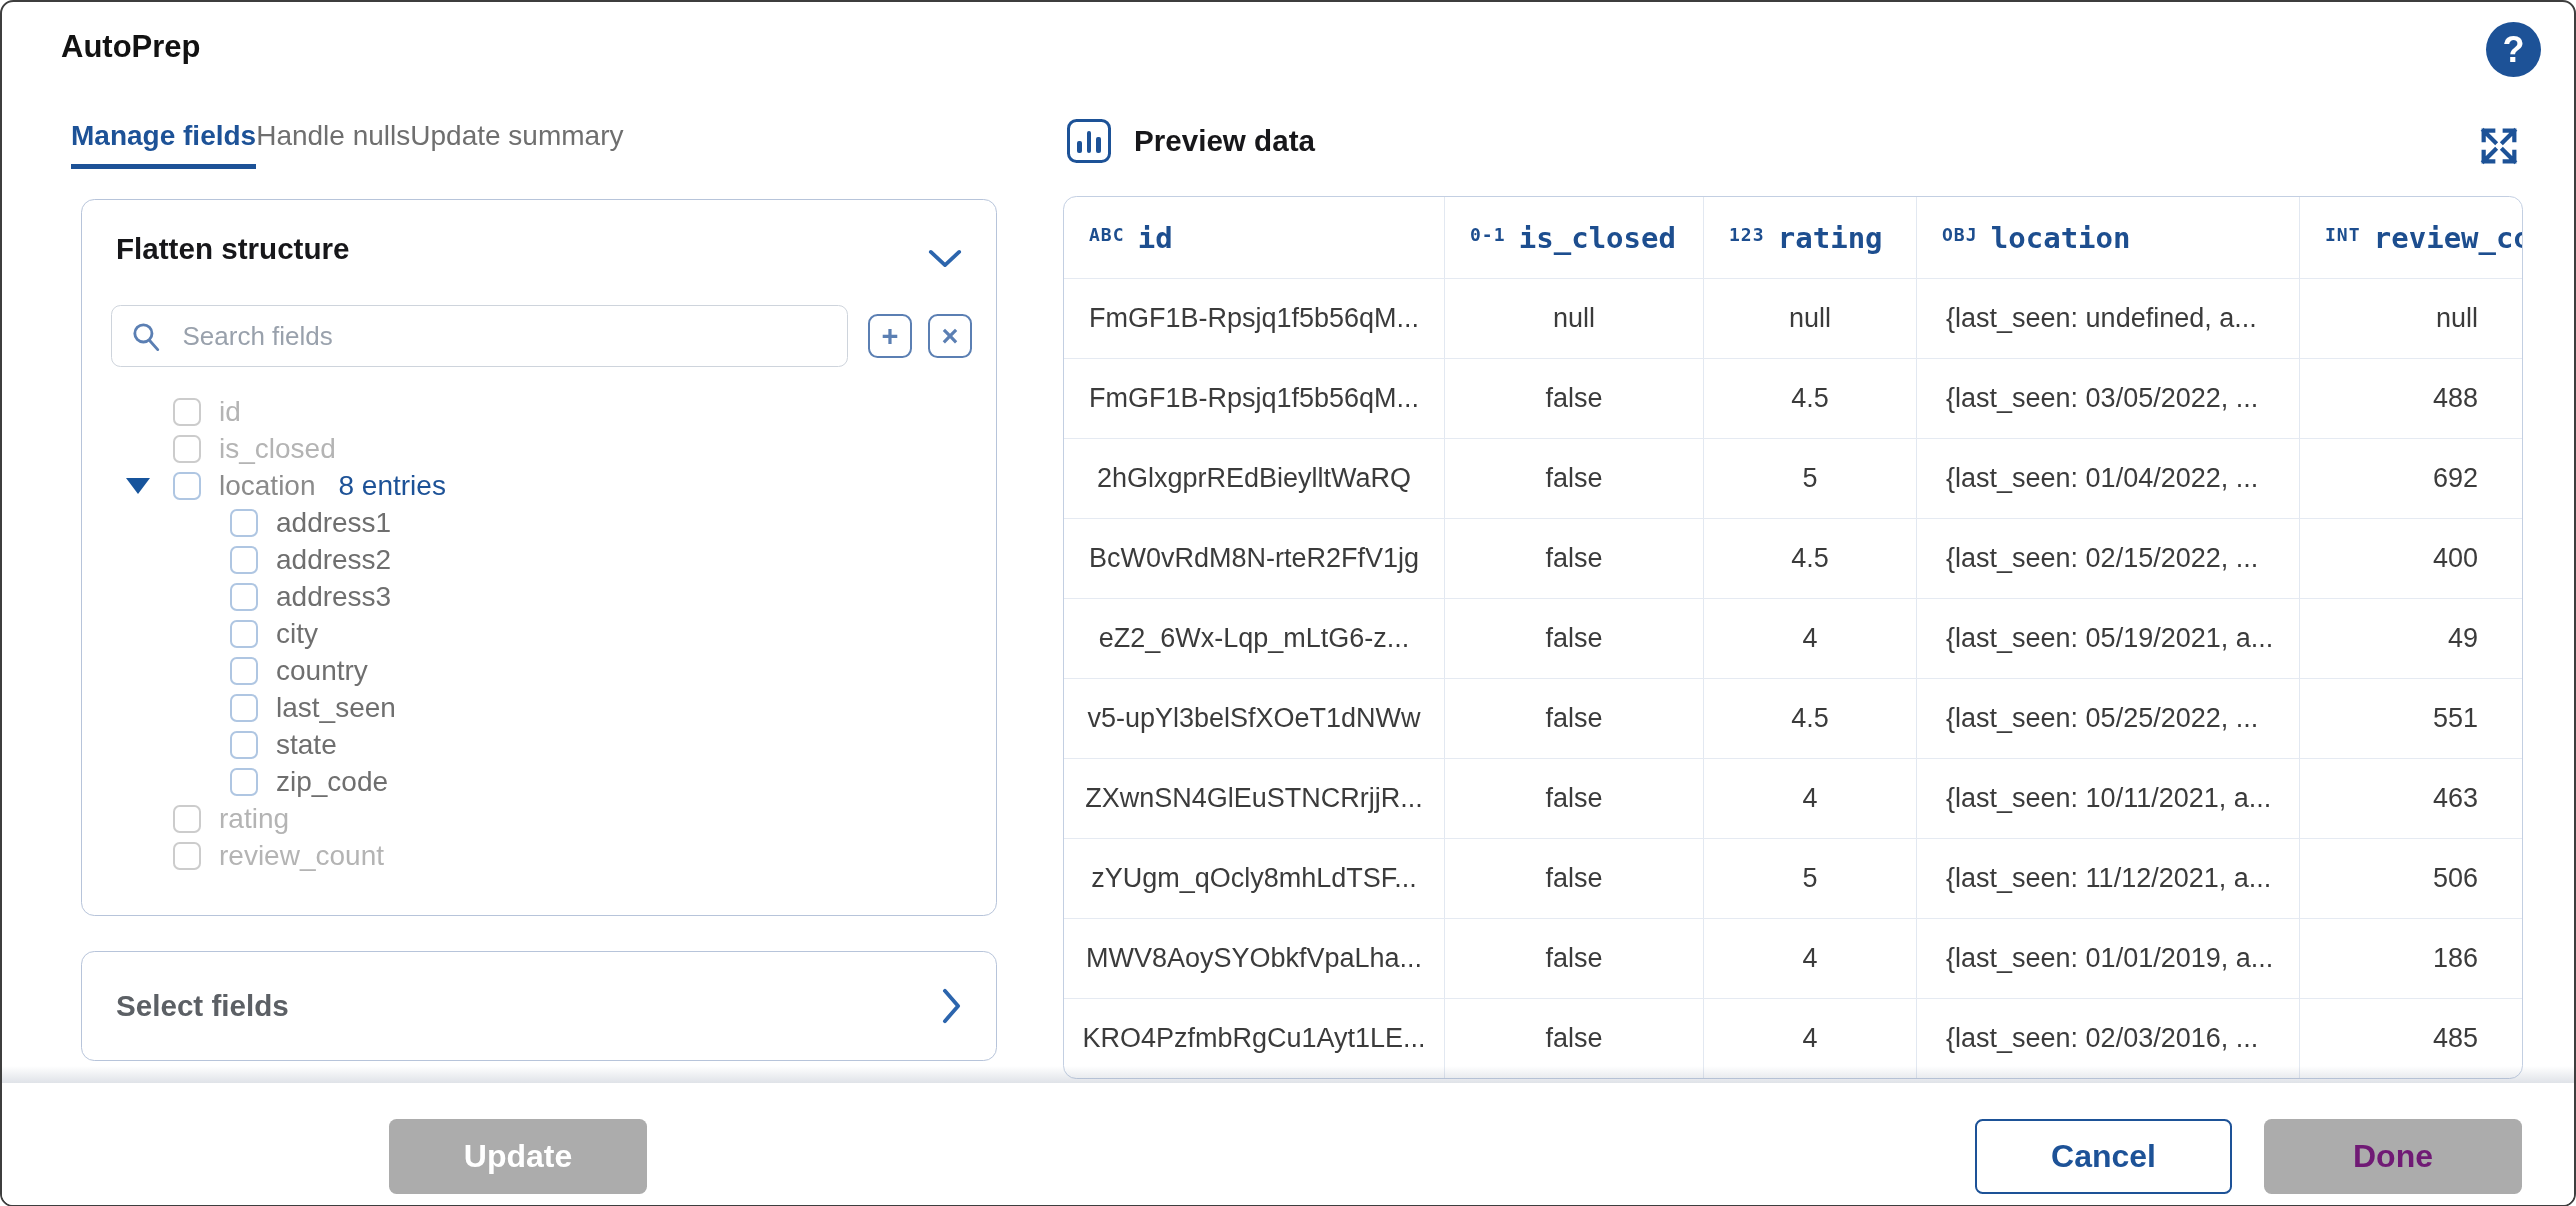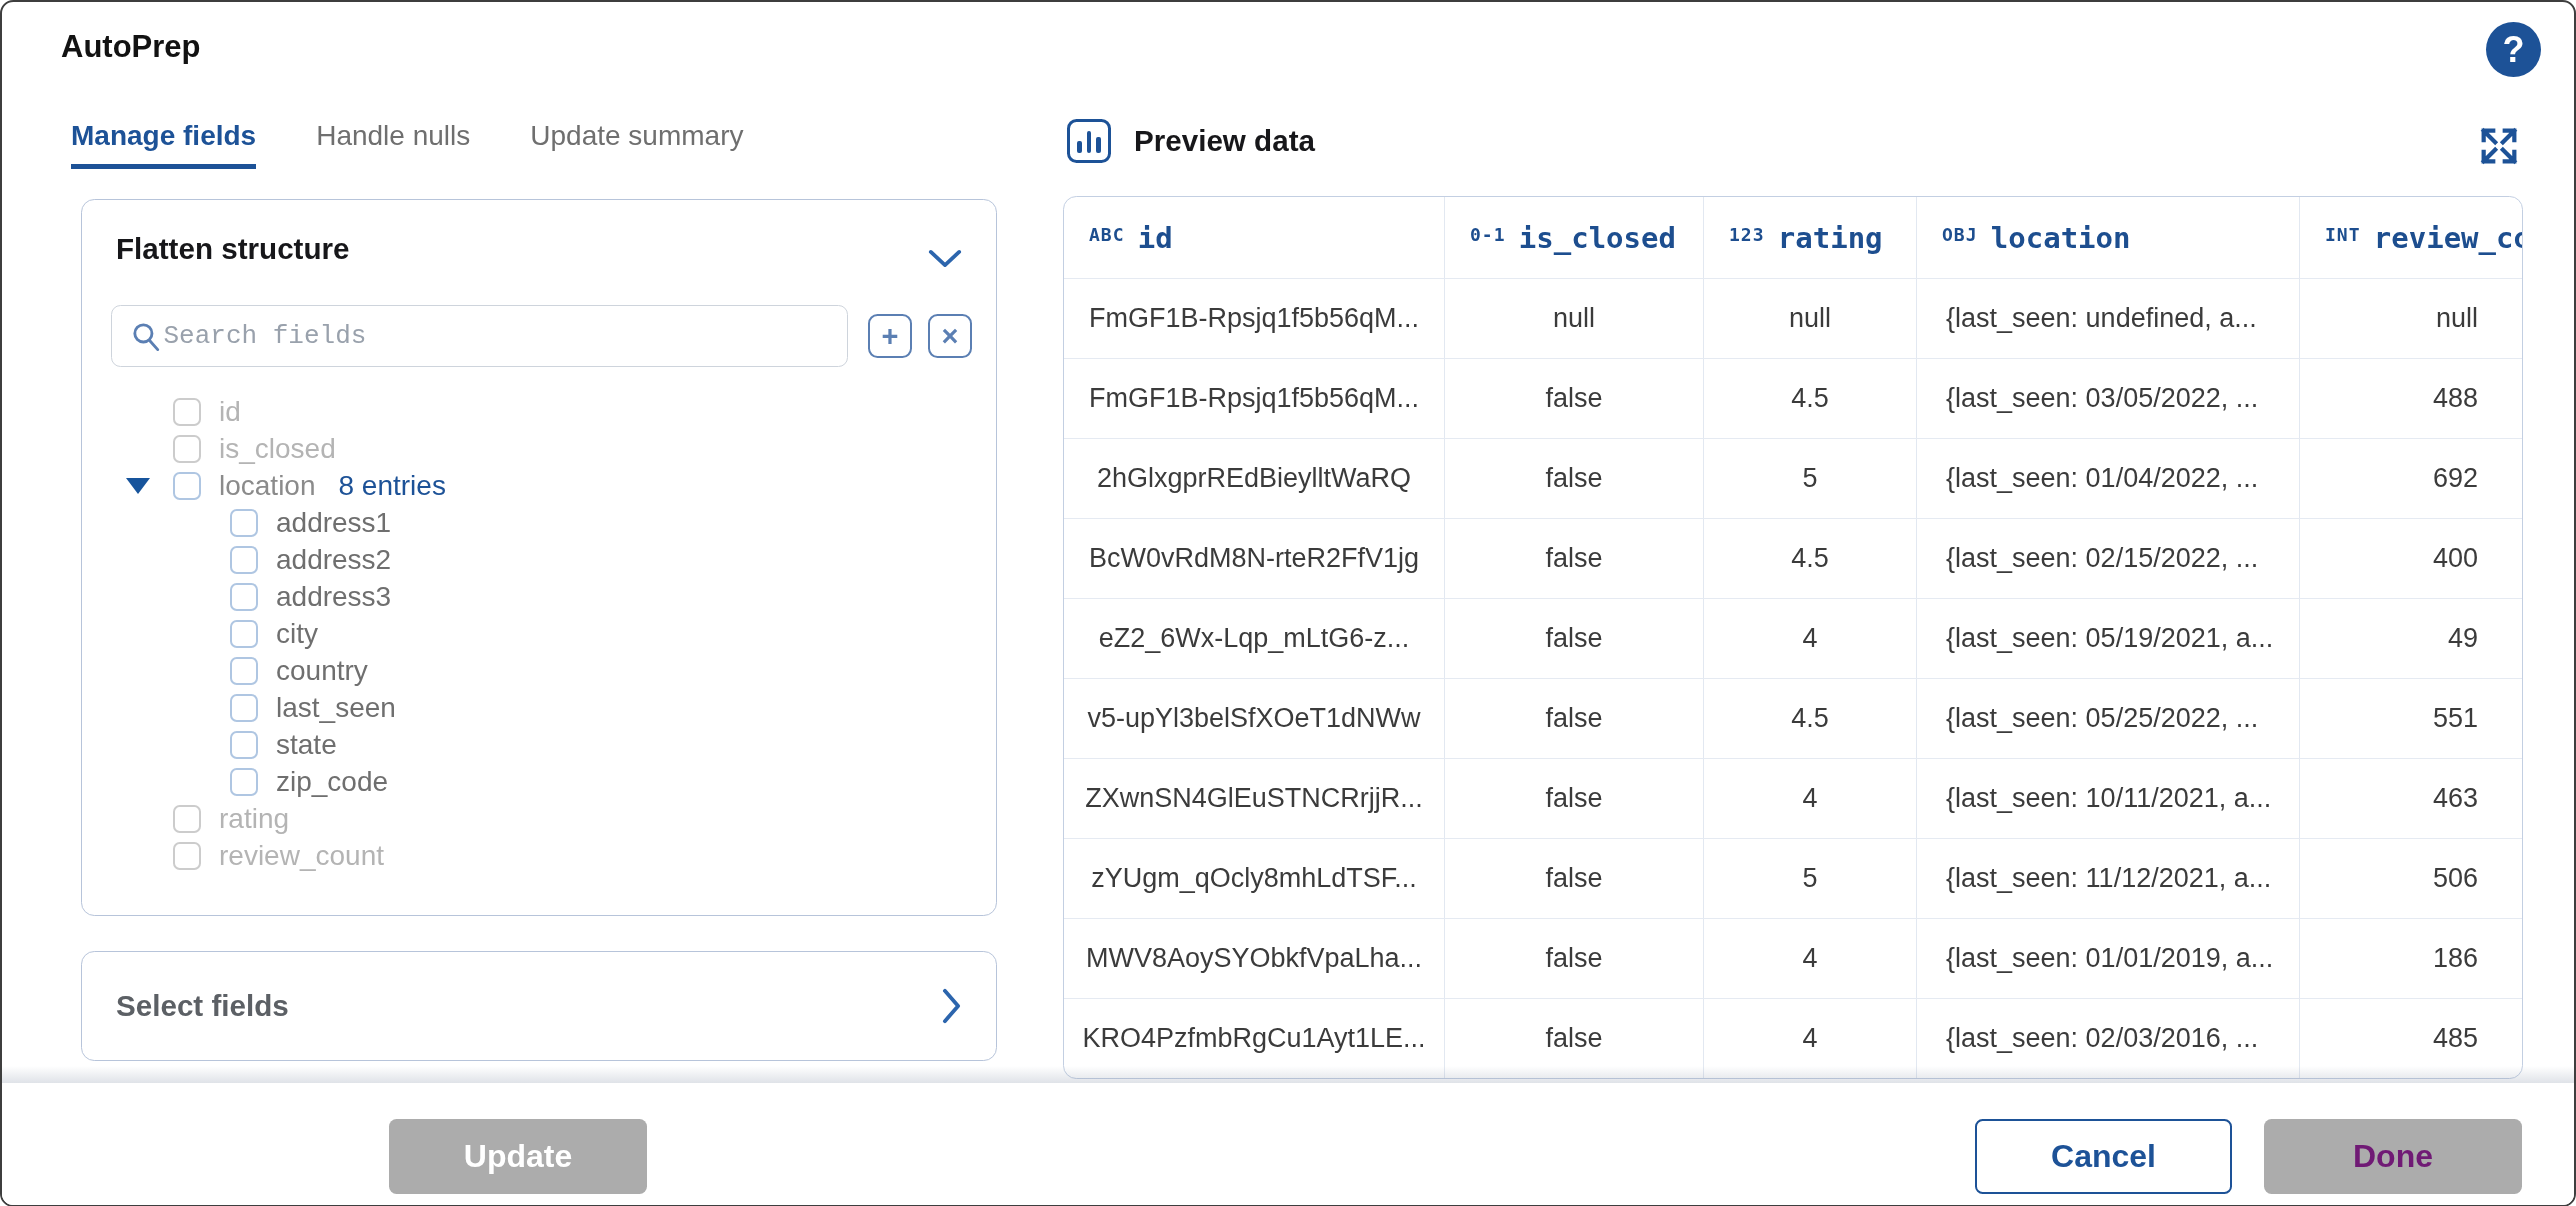--- a/index.html
+++ b/index.html
@@ -7,34 +7,34 @@
   .window{
     position:relative;width:2576px;height:1207px;background:#fff;
     border:2.9px solid #3e3e3e;border-radius:13.3px;overflow:hidden;
     font-family:"Liberation Sans",sans-serif;color:#1c1c1c;
   }
   
   .app-title{position:absolute;left:59px;top:27px;font-size:31px;font-weight:700;color:#121212;}
   .help-btn{position:absolute;left:2484px;top:20px;width:55px;height:55px;border-radius:50%;
     background:#1d5297;color:#fff;display:flex;align-items:center;justify-content:center;
     font-size:36px;font-weight:700;cursor:pointer;}
-  .tabs{position:absolute;left:69px;top:118px;display:flex;gap:60px;font-size:28px;}
+  .tabs{position:absolute;left:69px;top:118px;display:flex;font-size:28px;}
   .tab{color:#6f6f6f;padding-bottom:12.4px;border-bottom:5.7px solid transparent;cursor:pointer;white-space:nowrap;}
   .tab.active{color:#1d5297;font-weight:700;border-bottom-color:#1d5297;}
   
   .panel{position:absolute;border:1.9px solid #b7c4da;border-radius:13.3px;background:#fff;}
   .panel-flatten{left:79px;top:197px;width:916px;height:717px;}
   .panel-select{left:79px;top:949px;width:916px;height:110px;padding-left:36px;}
   .panel-title{position:absolute;left:34px;top:32px;font-size:29.6px;font-weight:700;color:#17171a;}
   .panel-select .panel-title{top:50%;transform:translateY(-50%);color:#5c6065;}
   .chev{position:absolute;right:34px;}
   .search-box{position:absolute;left:29px;top:105px;width:737px;height:62px;border:1.9px solid #ced4dc;
     border-radius:9.5px;display:flex;align-items:center;padding:0 19px;}
-  .search-box input{border:none;outline:none;flex:1;font-size:26px;color:#333;
-    font-family:Liberation Mono, monospace;}
+  .search-box input{border:none;outline:none;flex:1;font-size:26px;color:#333;margin-left:19px;
+    font-family:Liberation Sans, sans-serif;}
   .search-box input::placeholder{color:#99a1ac;}
   .mini-btn{position:absolute;top:114px;width:44px;height:44px;border:2.9px solid #5b7fb3;border-radius:9.5px;
     background:#fff;display:flex;align-items:center;justify-content:center;color:#5b7fb3;
     font-size:29px;font-weight:700;line-height:1;cursor:pointer;}
   .mini-btn::before{content:"";position:absolute;left:-8.6px;bottom:-8.6px;width:100%;height:100%;
     border-left:2.9px solid #5b7fb3;border-bottom:2.9px solid #5b7fb3;border-radius:9.5px;z-index:-1;}
   .mini-expand{left:786px;}
   .mini-collapse{left:846px;}
   
   .tree{position:absolute;left:0;top:193px;width:100%;}

